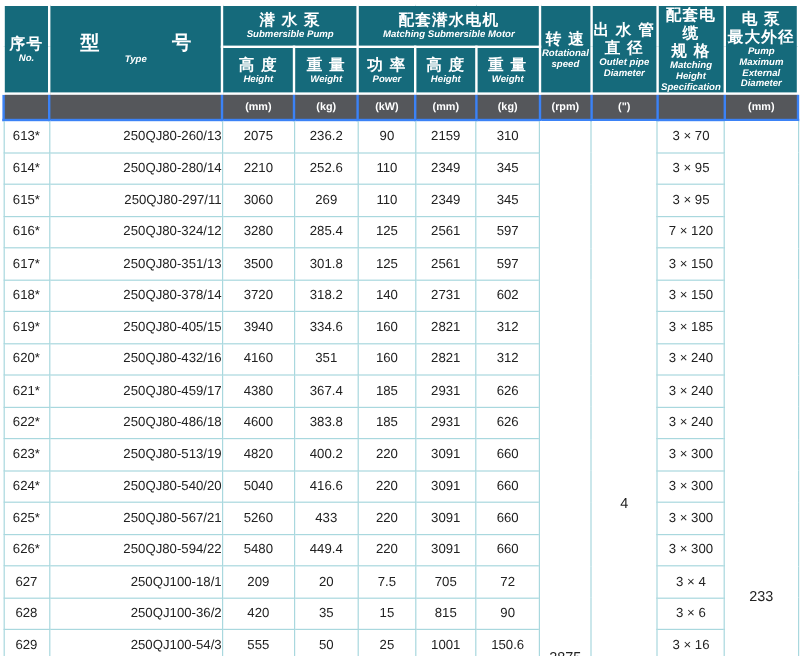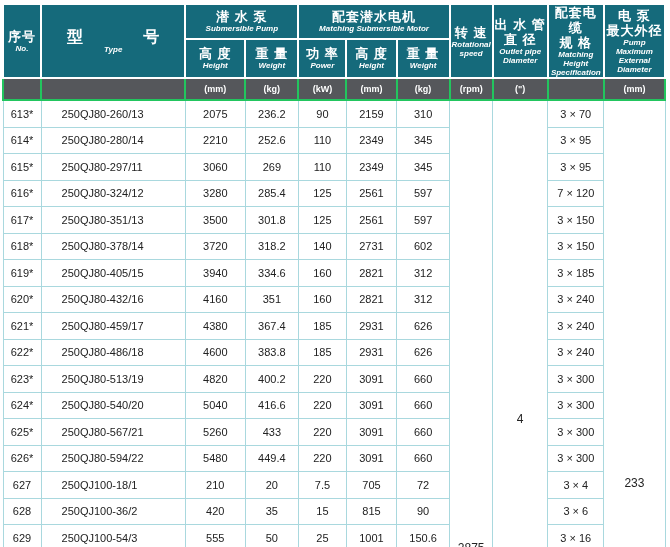--- a/index.html
+++ b/index.html
@@ -15,37 +15,37 @@
   thead th{
     background:#156a7b;color:#fff;font-weight:bold;
     border:2px solid #ffffff;padding:0;vertical-align:middle;text-align:center;
   }
   .zh{font-size:13px;line-height:15px;letter-spacing:1px;}
   .zh-wide{font-size:16px;line-height:16px;word-spacing:56px;}
   .en{font-size:8px;line-height:9px;font-weight:bold;letter-spacing:0;font-style:italic;}
   .row-group th{height:26px;}
   .row-sub th{height:30px;}
   .row-units td{
-    background:#55575b;color:#fff;border:2px solid #22c55e;
+    background:#55575b;color:#fff;border:2px solid #3b82f6;
     font-size:9px;font-weight:bold;text-align:center;height:20px;padding:0;
   }
   
   tbody td{
     border:1px solid #a9d8de;background:#fff;color:#222;
     font-size:11px;text-align:center;vertical-align:middle;padding:0;
     height:25.5px;white-space:nowrap;overflow:hidden;
   }
-  tbody td.type{ text-align:left;padding-left:20px; }
+  tbody td.type{ text-align:right;padding-left:20px; }
   td.merged{ position:relative; }
   td.merged span{
     position:absolute;left:0;right:0;text-align:center;
     transform:translateY(-50%);font-size:12px;
   }
   td.m-outlet span{ top:318px; }
-  td.m-maxdia span{ top:382px; }
+  td.m-maxdia span{ top:396px; }
   td.m-speed  span{ top:447px; }
 </style>
 </head>
 <body>
 
 <table>
   <colgroup>
     <col style="width:38px">
       <col style="width:144px">
       <col style="width:60px">
@@ -278,21 +278,21 @@
         <td>5480</td>
         <td>449.4</td>
         <td>220</td>
         <td>3091</td>
         <td>660</td>
         <td>3 × 300</td>
       </tr>
       <tr>
         <td>627</td>
         <td class="type">250QJ100-18/1</td>
-        <td>210</td>
+        <td>209</td>
         <td>20</td>
         <td>7.5</td>
         <td>705</td>
         <td>72</td>
         <td>3 × 4</td>
       </tr>
       <tr>
         <td>628</td>
         <td class="type">250QJ100-36/2</td>
         <td>420</td>

